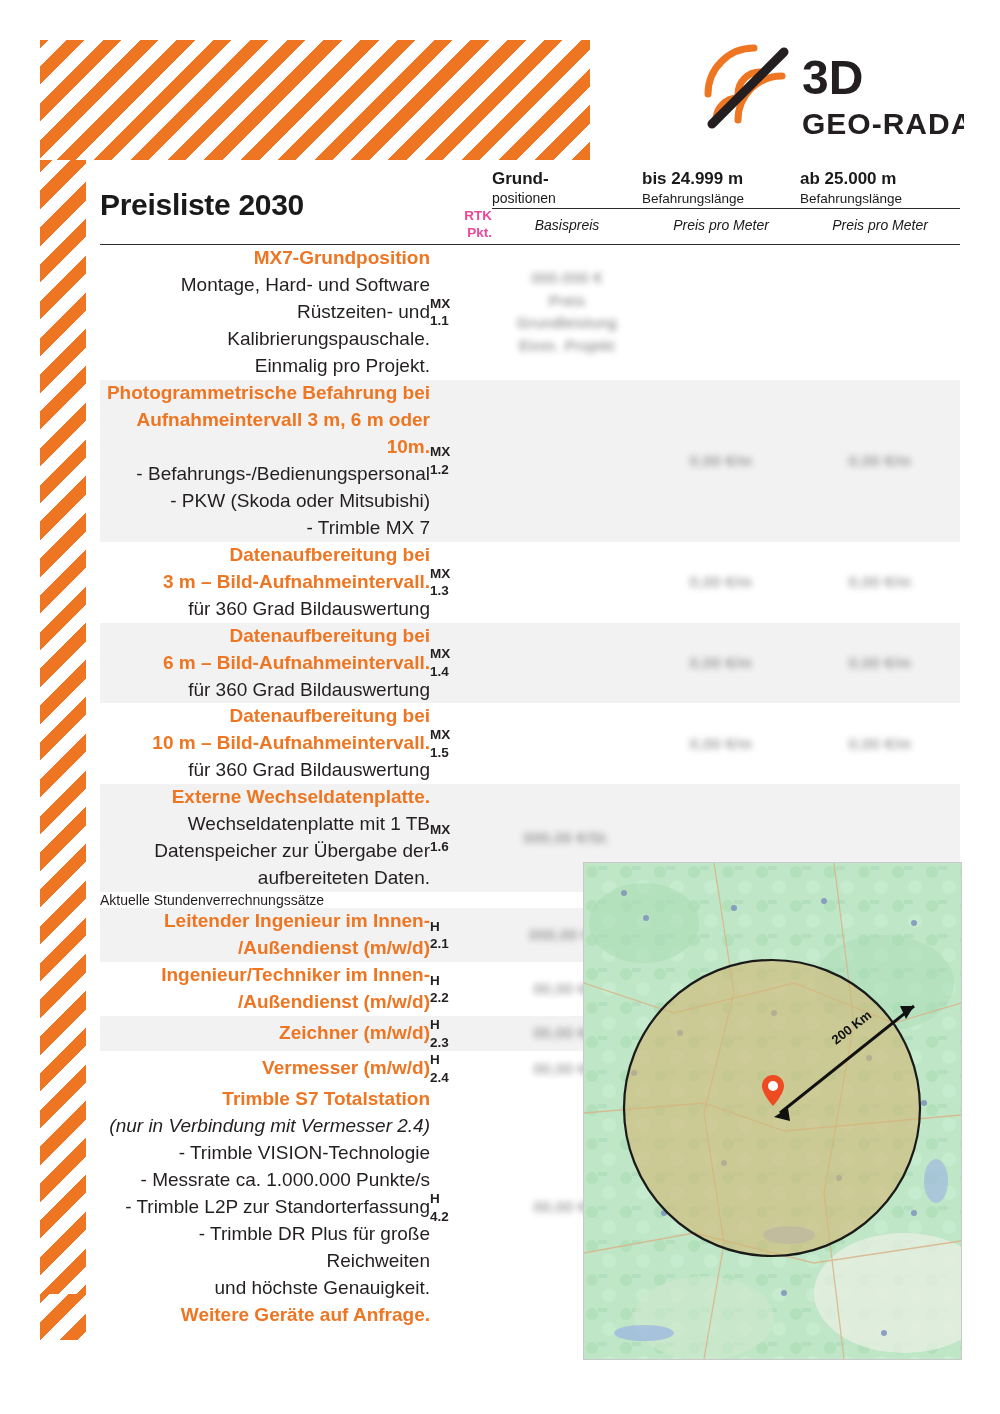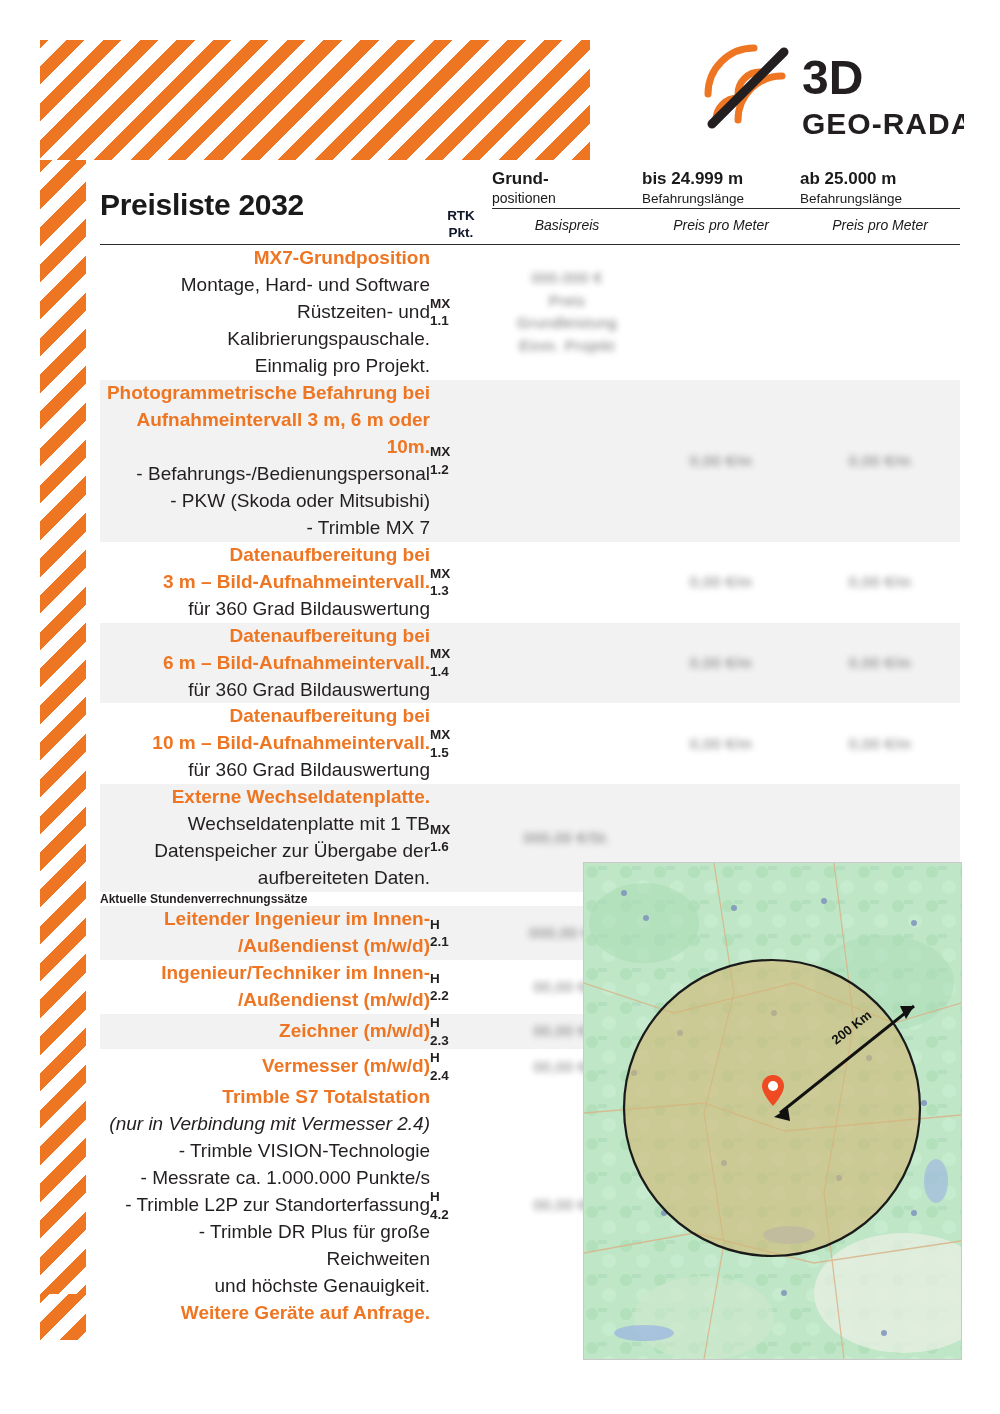--- a/index.html
+++ b/index.html
@@ -69,25 +69,25 @@
     margin-top:1px;
   }
   .hdr-title{
     font-size:30px;
     font-weight:bold;
     letter-spacing:-0.3px;
     padding-top:22px;
     color:#1a1a1a;
   }
   .hdr-rtk{
-    text-align:center;
+    text-align:right;
     font-weight:bold;
     font-size:13.5px;
     line-height:1.25;
-    color:#0f172a;
+    color:#ec4899;
   }
   .hdr-unit{
     text-align:center;
     font-size:14px;
     color:#1a1a1a;
     padding:8px 0 10px 0;
     border-top:1.6px solid #2b2b2b;
     font-style:italic;
   }
 
@@ -117,22 +117,22 @@
     opacity:.72;
     display:inline-block;
     letter-spacing:.5px;
     white-space:pre-line;
     line-height:1.5;
   }
   .shade{background:#f2f2f2;}
   .ttl{color:#ee7623;font-weight:bold;}
   .ital{font-style:italic;}
   .sec-head{
-    font-weight:bold;
-    font-size:12px;
+    font-weight:normal;
+    font-size:14px;
     padding:12px 8px 10px 12px;
     margin-left:12px;
   }
 
   
   .mapbox{
     position:absolute;
     left:583px; top:862px;
     width:377px; height:496px;
     border:1px solid #c9c9c9;
@@ -167,21 +167,21 @@
   <colgroup>
     <col style="width:330px">
       <col style="width:62px">
     <col style="width:150px">
       <col style="width:158px">
       <col style="width:160px">
   </colgroup>
 
   <tbody>
       <tr>
-    <td rowspan="2" class="hdr-title">Preisliste 2032</td>
+    <td rowspan="2" class="hdr-title">Preisliste 2030</td>
     <td></td>
     <td class="hdr-grp">
       <span>Grund-</span>
       <span class="sub" style="font-weight:normal;font-size:14px">positionen</span>
     </td>
     <td class="hdr-grp">
       <span>bis 24.999 m</span>
       <span class="sub">Befahrungslänge</span>
     </td>
     <td class="hdr-grp">

